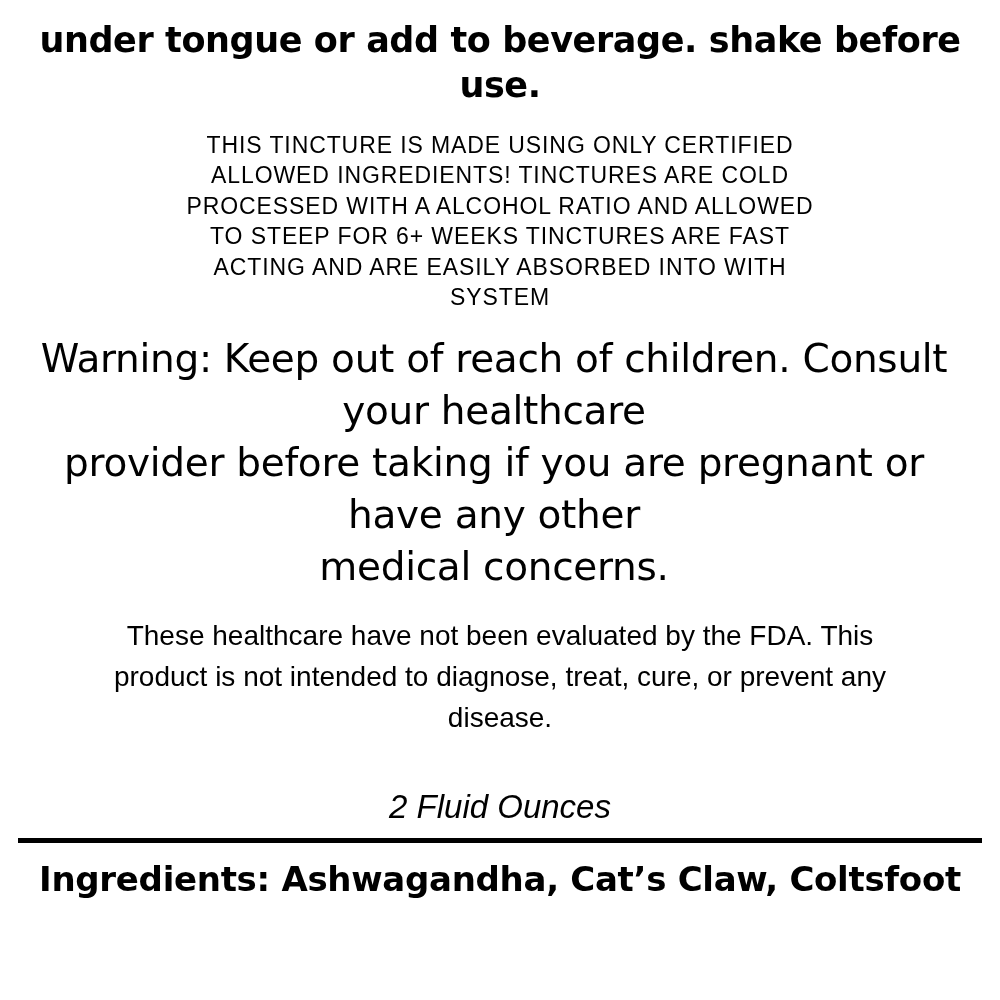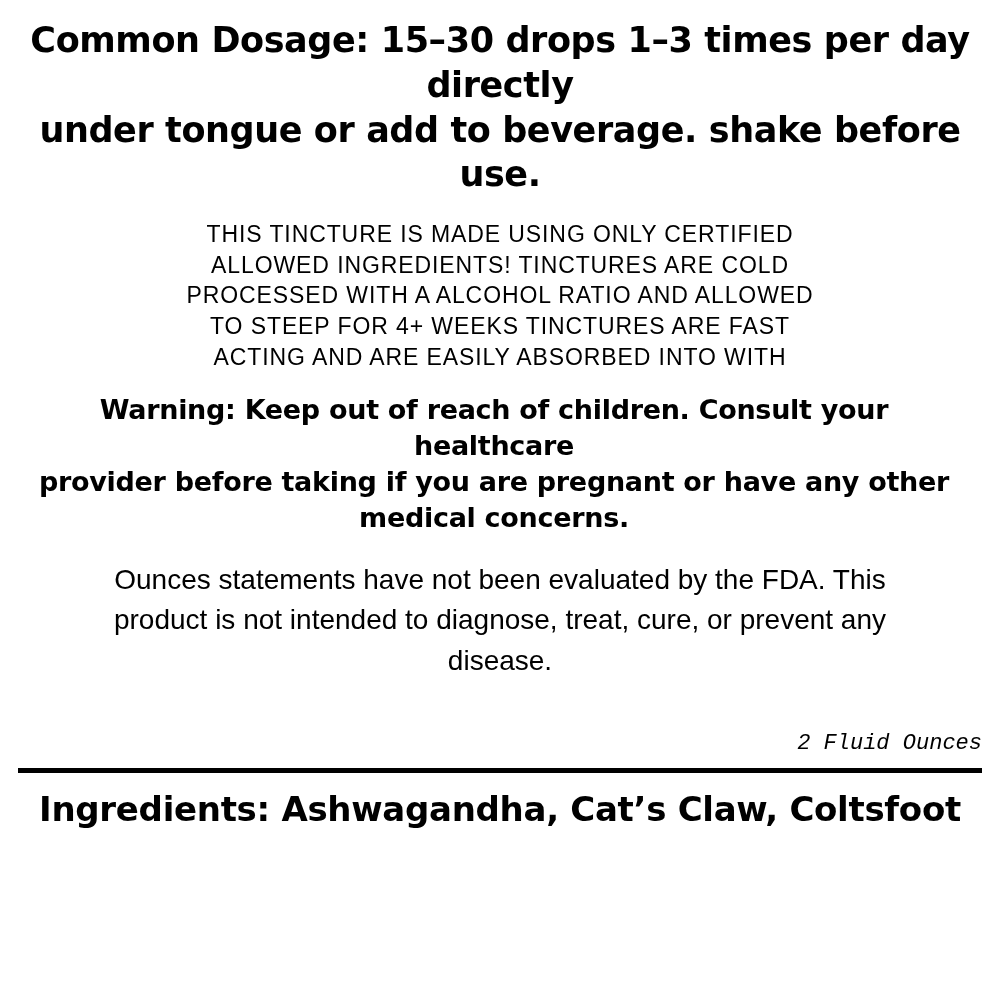--- a/index.html
+++ b/index.html
@@ -37,44 +37,43 @@
   .tincture {
     font-family: "Liberation Sans", sans-serif;
     font-weight: normal;
     font-size: 23px;
     line-height: 1.33;
     letter-spacing: 0.9px;
     margin: 22px 22px 0 22px;
   }
   .warning {
     font-family: "DejaVu Sans", sans-serif;
-    font-weight: bold;
-    font-size: 27px;
+    font-weight: normal;
+    font-size: 39px;
     line-height: 1.33;
     letter-spacing: -0.3px;
     margin: 20px 14px 0 2px;
   }
   .fda {
     font-family: "Liberation Sans", sans-serif;
     font-size: 28px;
     line-height: 1.45;
     margin: 24px 30px 0 30px;
   }
   .physician {
     font-family: "Liberation Sans", sans-serif;
     font-size: 28px;
     line-height: 1.45;
     margin: 6px 30px 0 30px;
   }
   .volume {
-    font-family: Liberation Mono, monospace;
+    font-family: Liberation Sans, sans-serif;
     font-style: italic;
-    font-size: 22px;
+    font-size: 33px;
     margin: 50px 0 0 0;
-    text-align: right;
   }
   .rule {
     border: 0;
     border-top: 5px solid #000000;
     margin: 12px 0 0 0;
     width: 100%;
   }
   .ingredients {
     font-family: "DejaVu Sans", sans-serif;
     font-weight: bold;
@@ -86,40 +85,40 @@
   .spacer {
     flex: 1 1 auto;
   }
 </style>
 </head>
 <body>
 
 <div class="label">
 
   <div class="block dosage">
-    <div>Common Dosage: 15–30 drops 1–3 times per day directly</div>
     <div>under tongue or add to beverage.  shake before use.</div>
   </div>
 
   <div class="block tincture">
     <div>THIS TINCTURE IS MADE USING ONLY CERTIFIED</div>
     <div>ALLOWED INGREDIENTS! TINCTURES ARE COLD</div>
     <div>PROCESSED WITH A ALCOHOL RATIO AND ALLOWED</div>
-    <div>TO STEEP FOR 4+ WEEKS TINCTURES ARE FAST</div>
+    <div>TO STEEP FOR 6+ WEEKS TINCTURES ARE FAST</div>
     <div>ACTING AND ARE EASILY ABSORBED INTO WITH</div>
+    <div>SYSTEM</div>
   </div>
 
   <div class="block warning">
     <div>Warning: Keep out of reach of children. Consult your healthcare</div>
     <div>provider  before taking if you are pregnant or have any other</div>
     <div>medical concerns.</div>
   </div>
 
   <div class="block fda">
-    <div>Ounces statements have not been evaluated by the FDA. This</div>
+    <div>These healthcare have not been evaluated by the FDA. This</div>
     <div>product is not intended to diagnose, treat, cure, or prevent any</div>
     <div>disease.</div>
   </div>
 
 
   <div class="block volume">2 Fluid Ounces</div>
 
   <hr class="rule">
 
   <div class="block ingredients">

